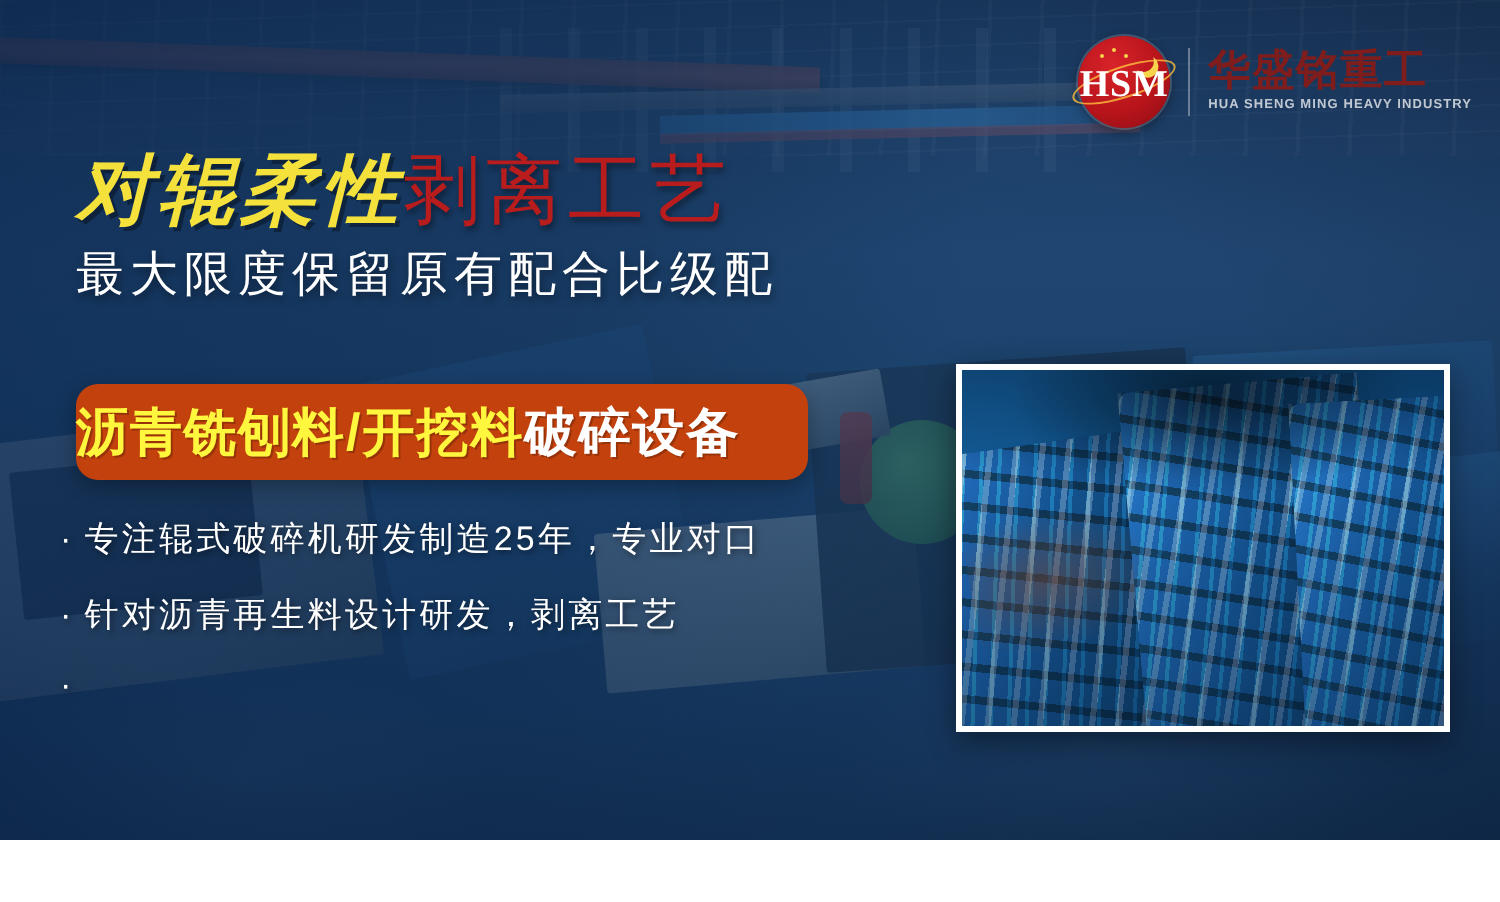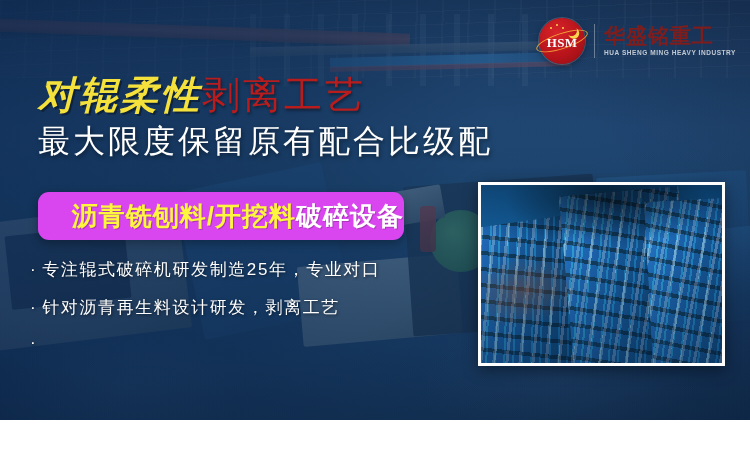--- a/index.html
+++ b/index.html
@@ -92,21 +92,21 @@
   }
   .logo-mark .moon {
     position:absolute; right:8px; top:7px; width:11px; height:11px; border-radius:50%;
     box-shadow:3px 2px 0 0 #f7d44c; background:transparent; transform:rotate(18deg);
   }
   .logo-mark .star { position:absolute; width:2px; height:2px; background:#f7d44c; border-radius:50%; }
   .logo-mark .s1 { left:11px; top:9px; }
   .logo-mark .s2 { left:17px; top:6px; }
   .logo-mark .s3 { left:23px; top:9px; }
   .logo-mark .hsm {
-    position:relative; z-index:2; color:#ffffff; font-size:13px; font-weight:700;
+    position:relative; z-index:2; color:#ffffff; font-size:19px; font-weight:700;
     letter-spacing:.4px; font-family:"Liberation Serif","DejaVu Serif",serif; margin-top:3px;
   }
   .logo-divider { width:1px; height:34px; background:rgba(255,255,255,.35); }
   .logo-text { line-height:1; }
   .logo-cn { font-size:21px; font-weight:700; letter-spacing:1px; white-space:nowrap; }
   .logo-cn .w { color:#7f1d1d; }
   .logo-cn .r { color:#7f1d1d; }
   .logo-en {
     margin-top:4px; font-size:6.5px; letter-spacing:.55px; color:rgba(255,255,255,.72);
     white-space:nowrap; font-weight:600;
@@ -120,30 +120,30 @@
     font-family:"DejaVu Sans","Liberation Sans",sans-serif;
     font-style:italic; font-weight:900;
     text-shadow:2px 2px 0 rgba(0,0,0,.35);
     letter-spacing:3px;
   }
   .h-line1 .white {
     color:#b91c1c; font-weight:400; letter-spacing:3px;
     text-shadow:1px 2px 3px rgba(0,0,0,.45);
   }
   .h-line2 {
-    margin-top:11px; font-size:32px; font-weight:400; color:#ffffff;
+    margin-top:11px; font-size:24px; font-weight:400; color:#ffffff;
     letter-spacing:3px; white-space:nowrap; line-height:1;
     text-shadow:1px 2px 4px rgba(0,0,0,.5);
   }
 
   
   .pill {
     position:absolute; left:38px; top:192px; width:366px; height:48px;
-    background:#d946ef; border-radius:11px;
-    display:flex; align-items:center; justify-content:flex-end;
+    background:#c2410c; border-radius:11px;
+    display:flex; align-items:center; justify-content:flex-start;
     box-shadow:0 3px 10px rgba(0,0,0,.3);
   }
   .pill-text { font-size:26px; font-weight:700; letter-spacing:1px; white-space:nowrap; line-height:1; }
   .pill-text .y { color:#fff73d; text-shadow:1px 1px 0 rgba(0,0,0,.22); }
   .pill-text .w { color:#ffffff; text-shadow:1px 1px 0 rgba(0,0,0,.22); }
 
   
   .bullets { position:absolute; left:30px; top:258px; }
   .bullet {
     display:flex; align-items:center; gap:5px; margin-bottom:15px;

